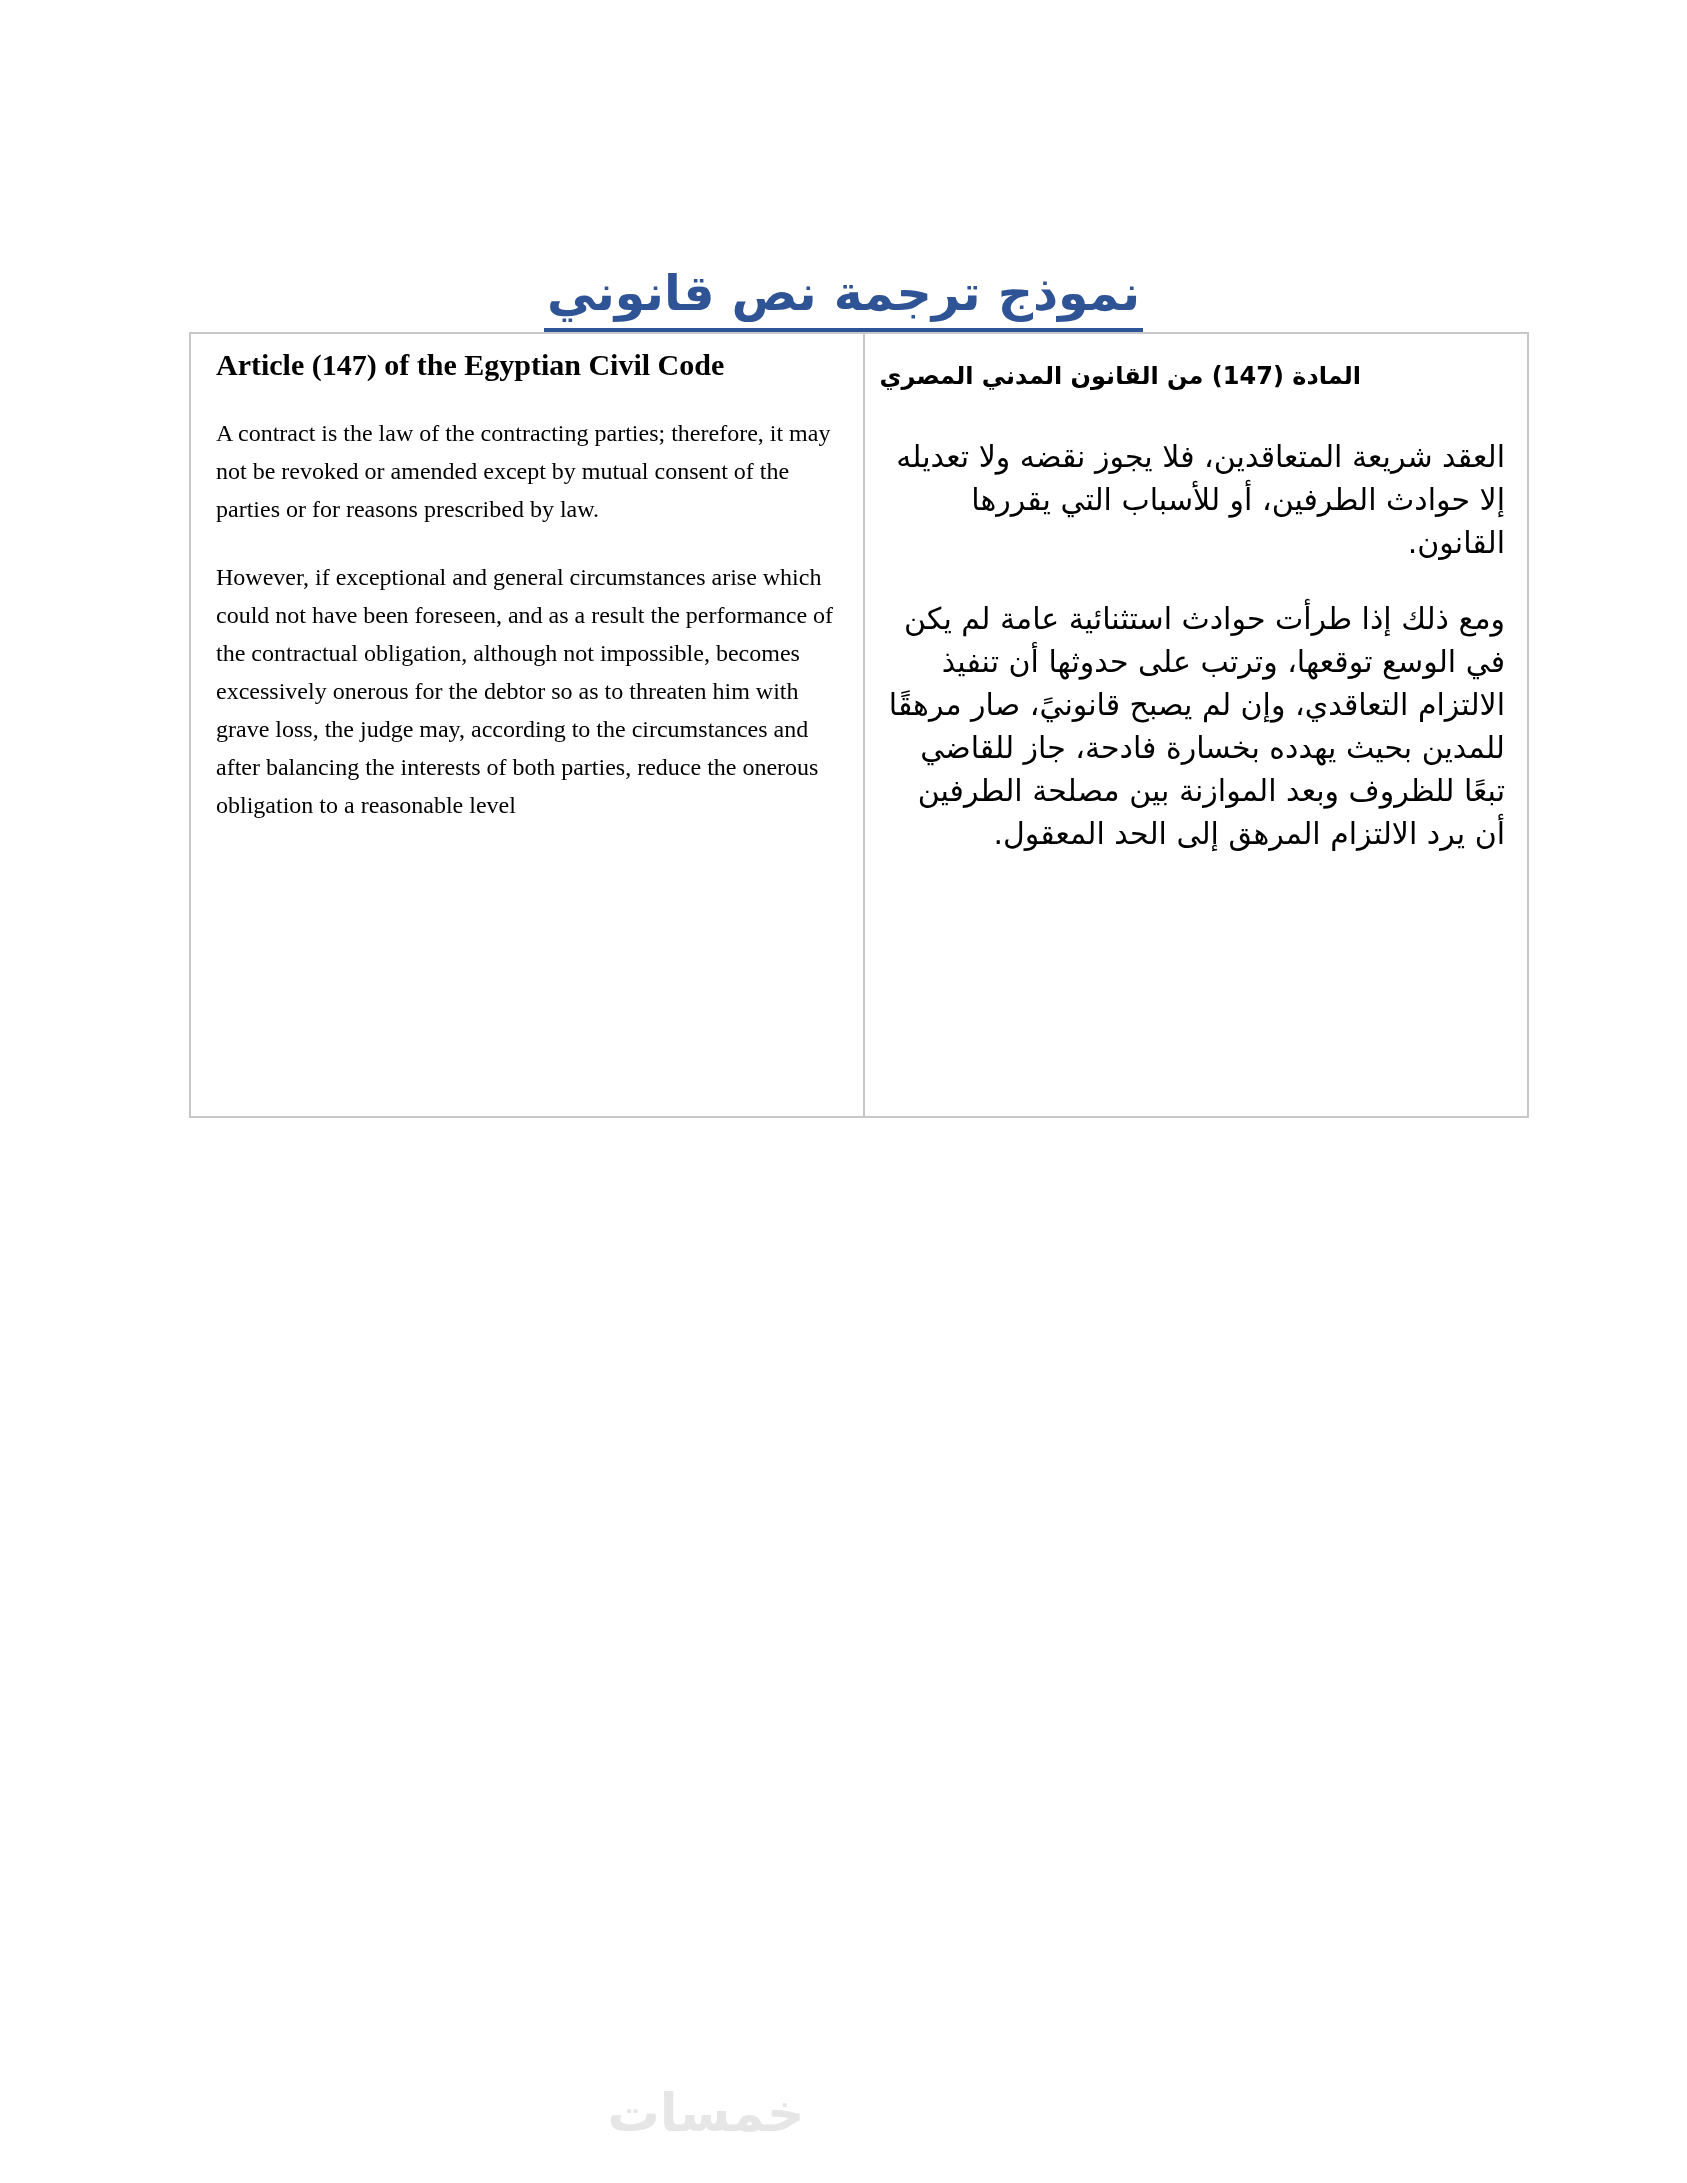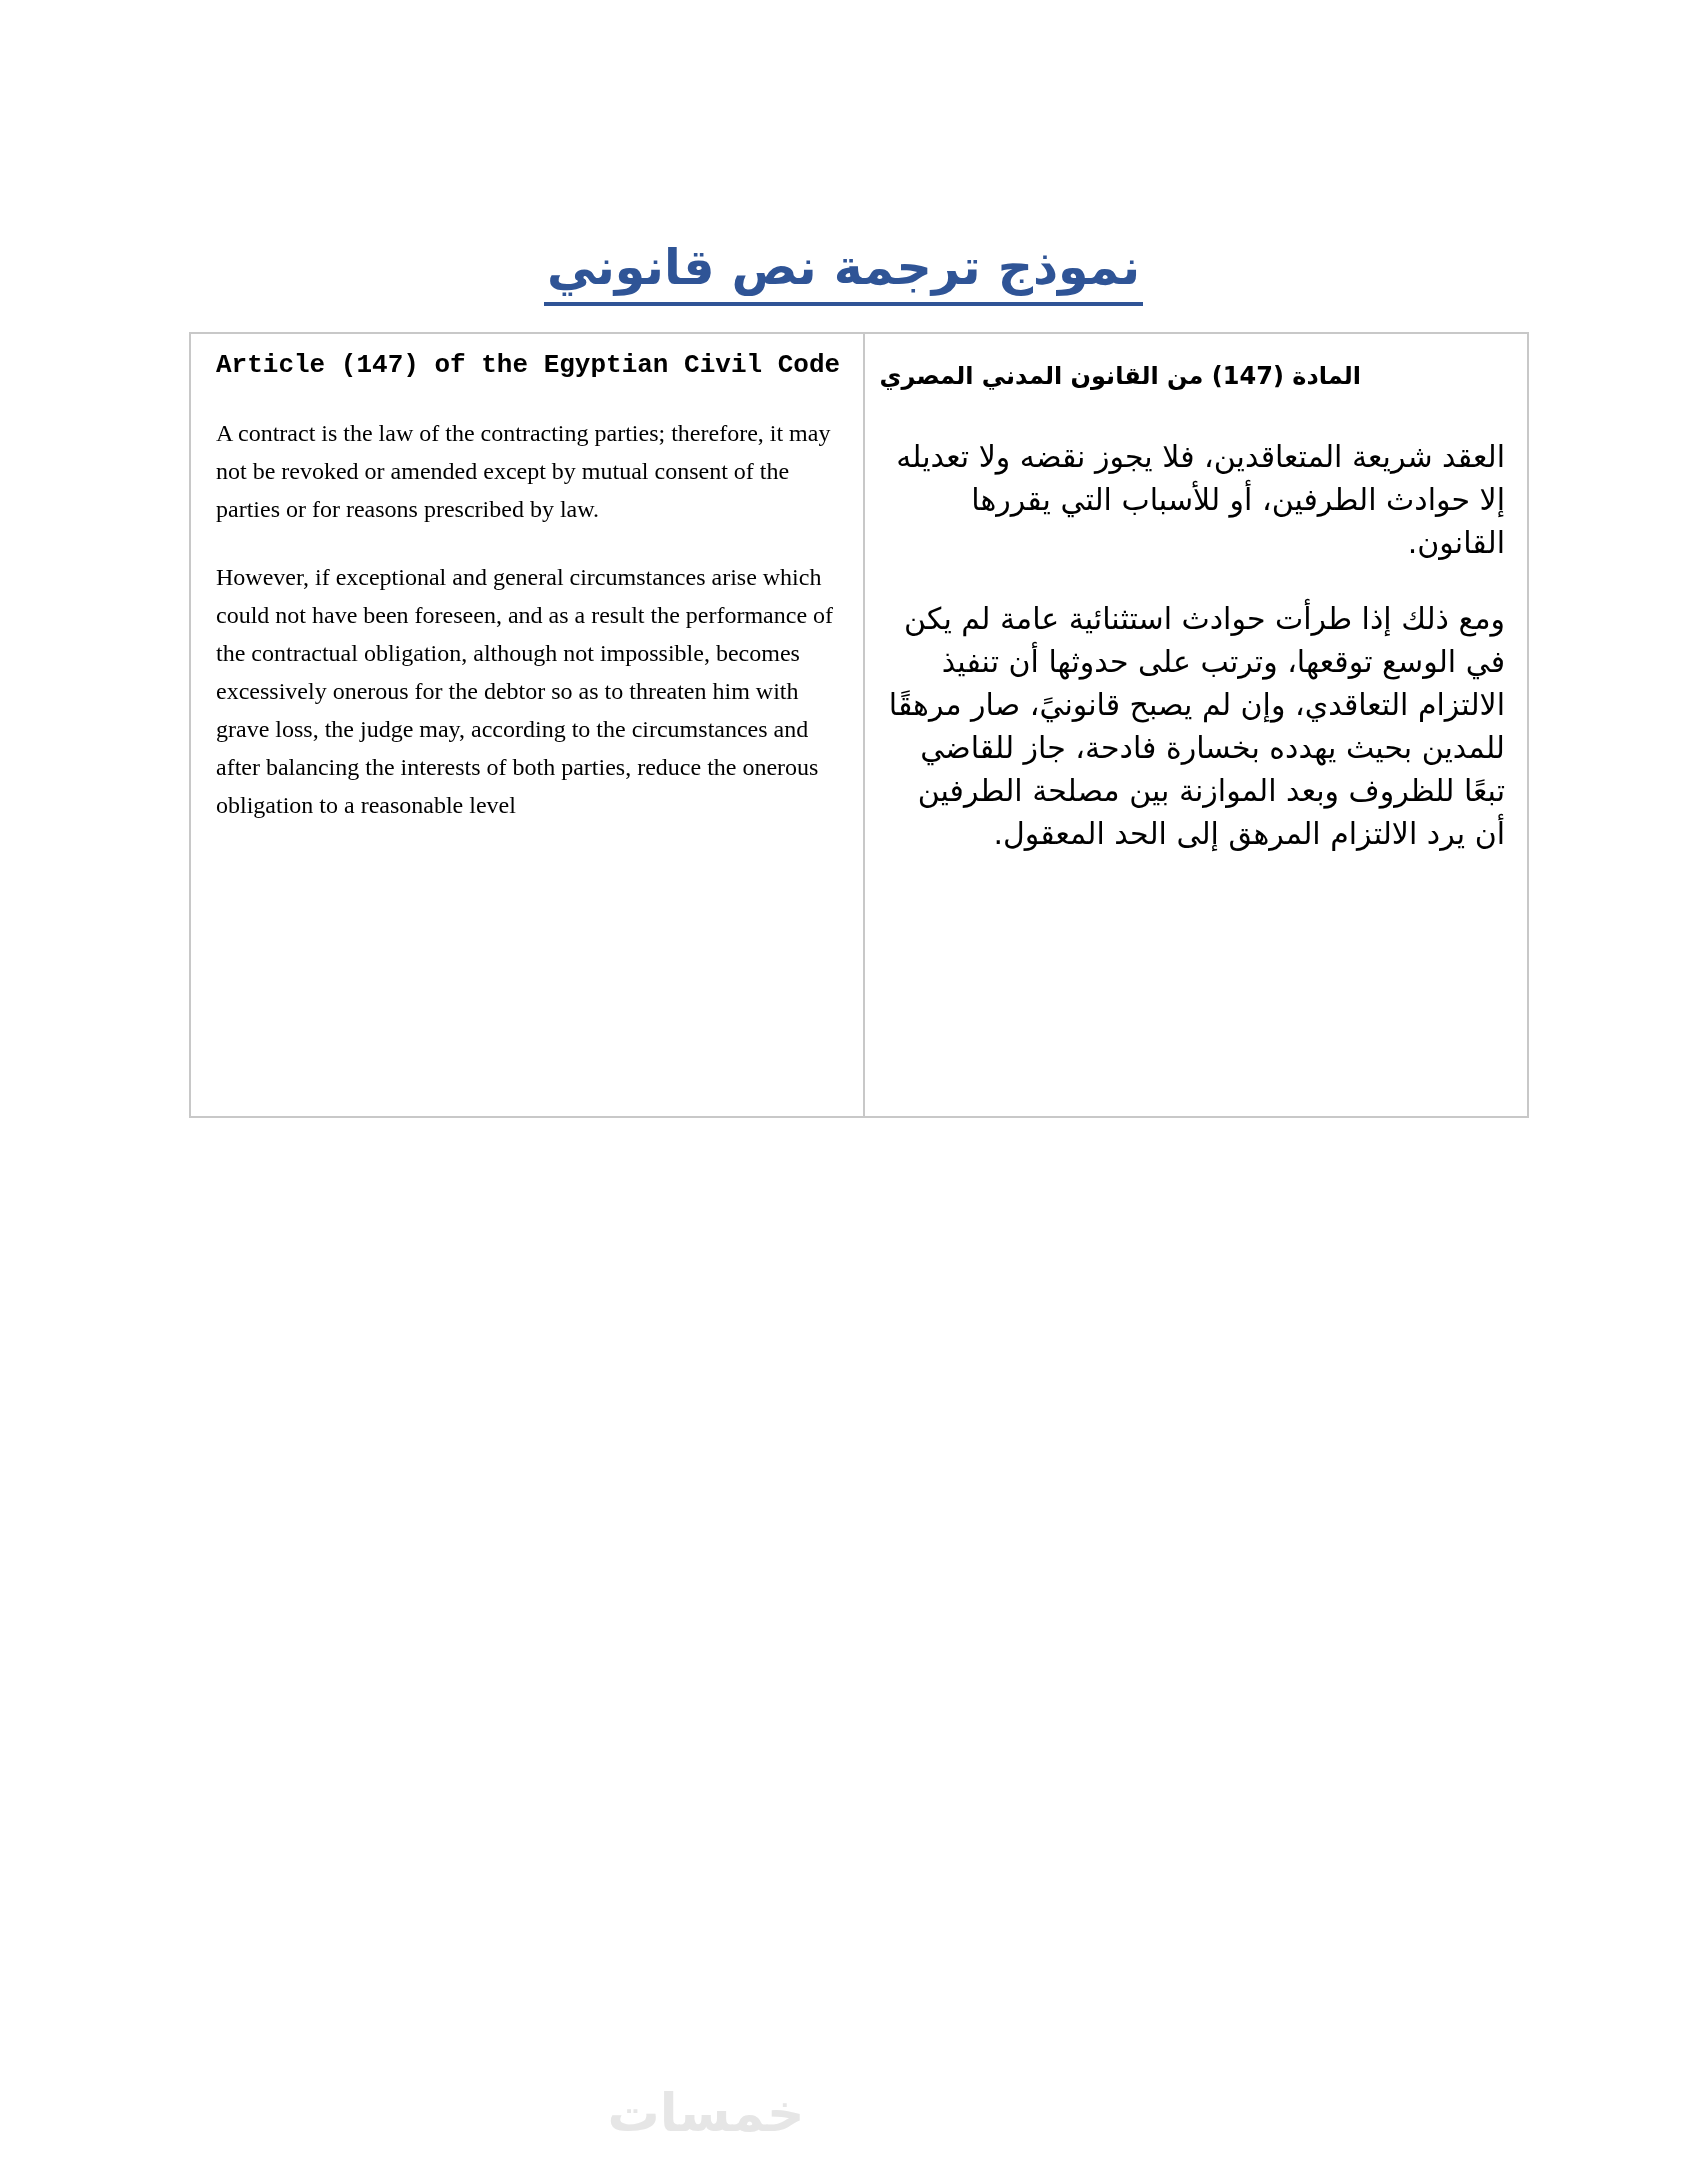--- a/index.html
+++ b/index.html
@@ -25,20 +25,21 @@
       display: inline-block;
       font-family: "DejaVu Sans", sans-serif;
       font-weight: bold;
       font-size: 49px;
       color: #2f5496;
       direction: rtl;
       border-bottom: 4px solid #2f5496;
       line-height: 66px;
       padding: 0 2.6px 1.3px 2.6px;
       letter-spacing: 0px;
+      margin-top: 26px;
     }
     .translation-table {
       position: absolute;
       left: 189px;
       top: 332px;
       width: 1334px;
       height: 786px;
       border-collapse: collapse;
       table-layout: fixed;
     }
@@ -53,24 +54,23 @@
     .col-ar {
       width: 662px;
     }
     .en-cell-inner {
       padding: 12px 14.6px 0 25px;
       font-family: "Liberation Serif", serif;
       color: #000;
     }
     .en-heading {
       font-weight: bold;
-      font-size: 26px;
+      font-size: 30px;
       line-height: 38px;
       margin: 0 0 30px 0;
-      font-family: Liberation Mono, monospace;
     }
     .en-para {
       font-size: 24px;
       line-height: 38px;
       margin: 0 0 30px 0;
     }
     .ar-cell-inner {
       padding: 10.6px 22px 0 13.2px;
       direction: rtl;
       text-align: right;

